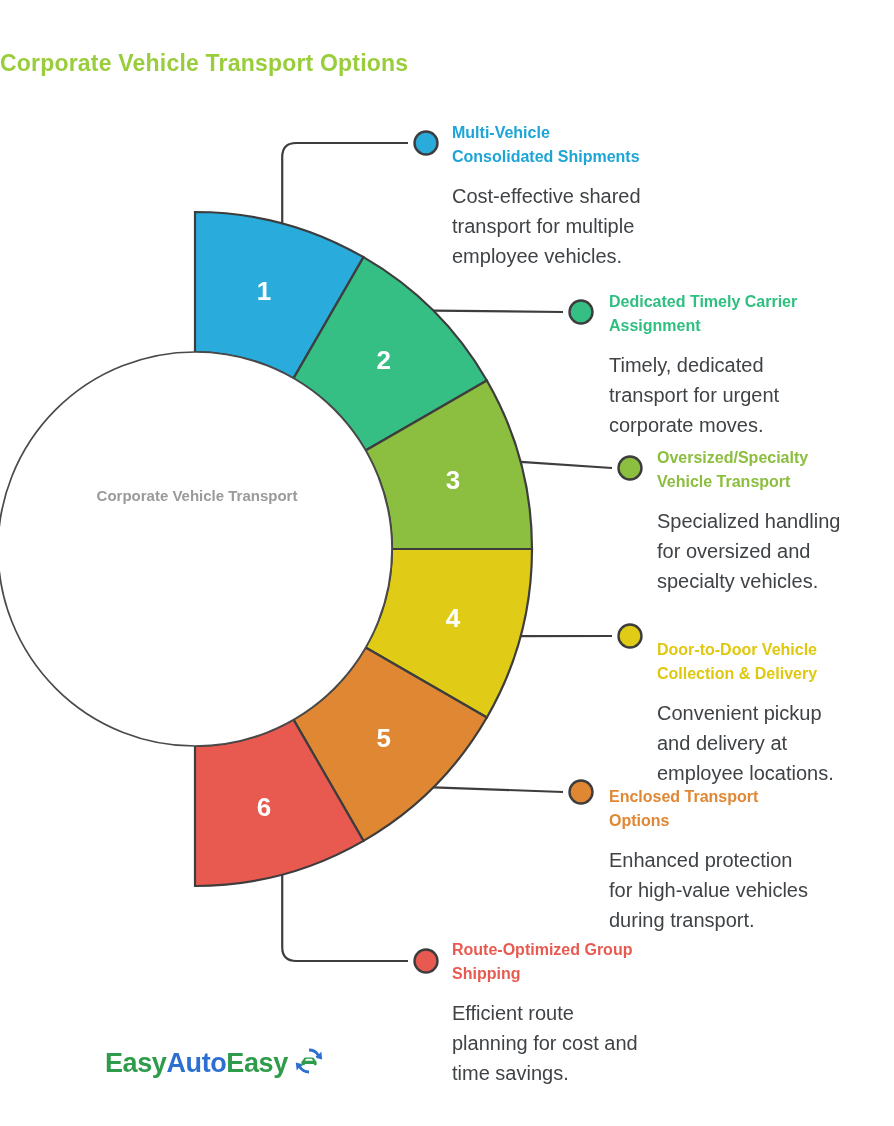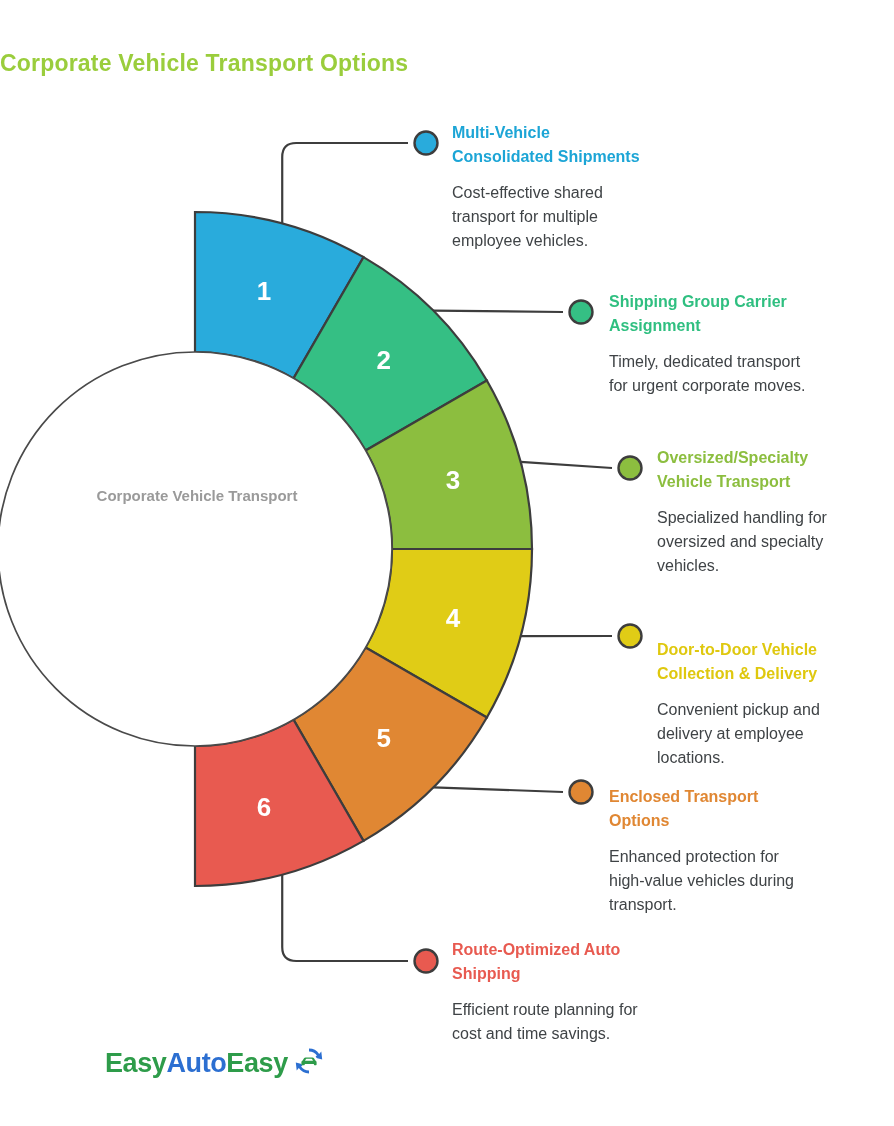--- a/index.html
+++ b/index.html
@@ -49,21 +49,21 @@
   }
 
   
   .callout{position:absolute;}
   .callout h3{
     margin:0;
     font-size:16px;font-weight:bold;line-height:1.5;
   }
   .callout p{
     margin:12px 0 0 0;
-    font-size:16px;color:#3f4346;line-height:1.5;
+    font-size:20px;color:#3f4346;line-height:1.5;
   }
 
   
   .logo{position:absolute;left:105px;top:1045px;display:flex;align-items:center;}
   .logo-word{font-size:27px;font-weight:bold;letter-spacing:-.4px;}
   .logo-easy{color:#2E9C4A;}
   .logo-auto{color:#2C6FD1;}
   .logo-ship{color:#2E9C4A;}
   .logo-mark{margin-left:5px;display:block;}
 </style>
@@ -113,41 +113,41 @@
   <div class="hub-text">
     <div class="hub-title">Corporate Vehicle Transport</div>
   </div>
 
   <div class="callout" style="left:452px;top:121px;width:200px;">
     <h3 style="color: rgb(28, 165, 214);">Multi-Vehicle Consolidated Shipments</h3>
     <p>Cost-effective shared transport for multiple employee vehicles.</p>
   </div>
 
   <div class="callout" style="left:609px;top:290px;width:200px;">
-    <h3 style="color: rgb(47, 191, 128);">Shipping Group Carrier Assignment</h3>
+    <h3 style="color: rgb(47, 191, 128);">Dedicated Timely Carrier Assignment</h3>
     <p>Timely, dedicated transport for urgent corporate moves.</p>
   </div>
 
   <div class="callout" style="left:657px;top:446px;width:200px;">
     <h3 style="color: rgb(140, 190, 63);">Oversized/Specialty Vehicle Transport</h3>
     <p>Specialized handling for oversized and specialty vehicles.</p>
   </div>
 
   <div class="callout" style="left:657px;top:638px;width:200px;">
     <h3 style="color: rgb(223, 200, 14);">Door-to-Door Vehicle Collection &amp; Delivery</h3>
     <p>Convenient pickup and delivery at employee locations.</p>
   </div>
 
   <div class="callout" style="left:609px;top:770px;width:200px;margin-top:15px;">
     <h3 style="color: rgb(224, 135, 51);">Enclosed Transport Options</h3>
     <p>Enhanced protection for high-value vehicles during transport.</p>
   </div>
 
   <div class="callout" style="left:452px;top:938px;width:200px;">
-    <h3 style="color: rgb(232, 90, 80);">Route-Optimized Auto Shipping</h3>
+    <h3 style="color: rgb(232, 90, 80);">Route-Optimized Group Shipping</h3>
     <p>Efficient route planning for cost and time savings.</p>
   </div>
 
   <div class="logo">
     <span class="logo-word">
       <span class="logo-easy" style="color: rgb(46, 156, 74);">Easy</span><span class="logo-auto" style="color: rgb(44, 111, 209);">Auto</span><span class="logo-ship" style="color: rgb(46, 156, 74);">Easy</span>
     </span>
     <span class="logo-mark">
       <svg width="32" height="32" viewBox="0 0 32 32">
         <path d="M16 3.6a12.4 12.4 0 0 1 10.2 5.4l2.1-2.6.9 8.1-7.9-1.9 2.6-2.1A9.6 9.6 0 0 0 16 6.4z" fill="#2C6FD1"></path>

